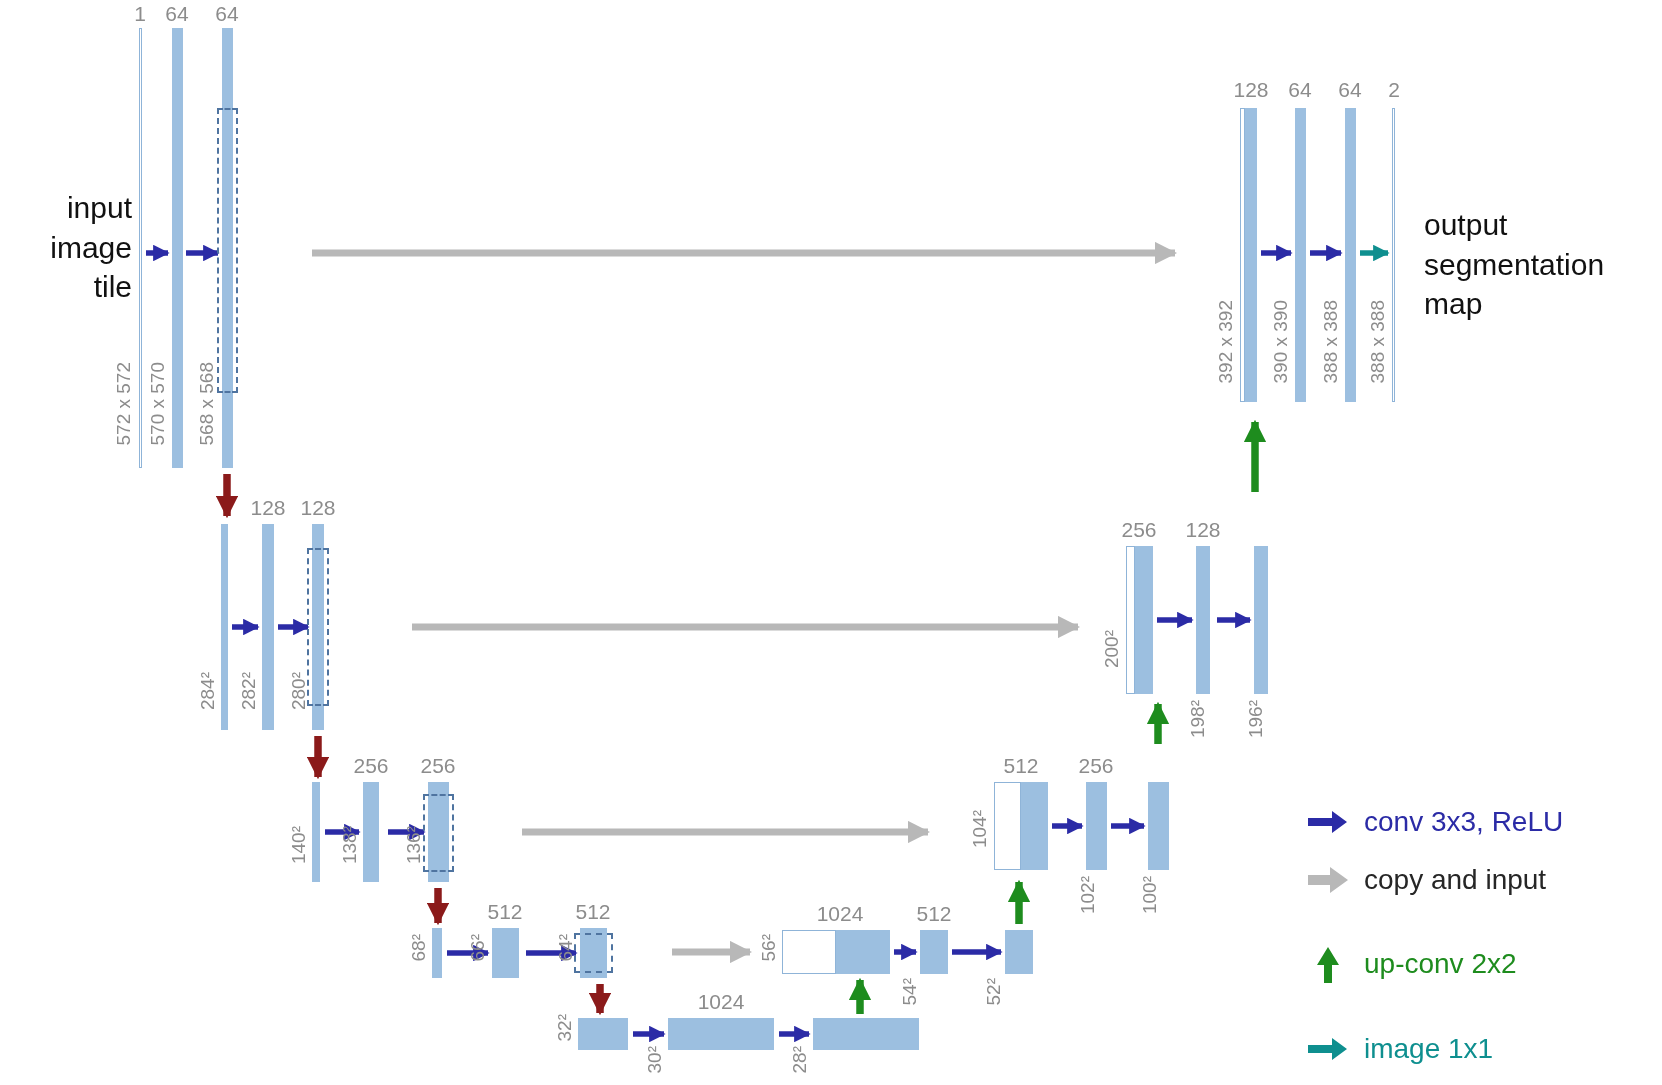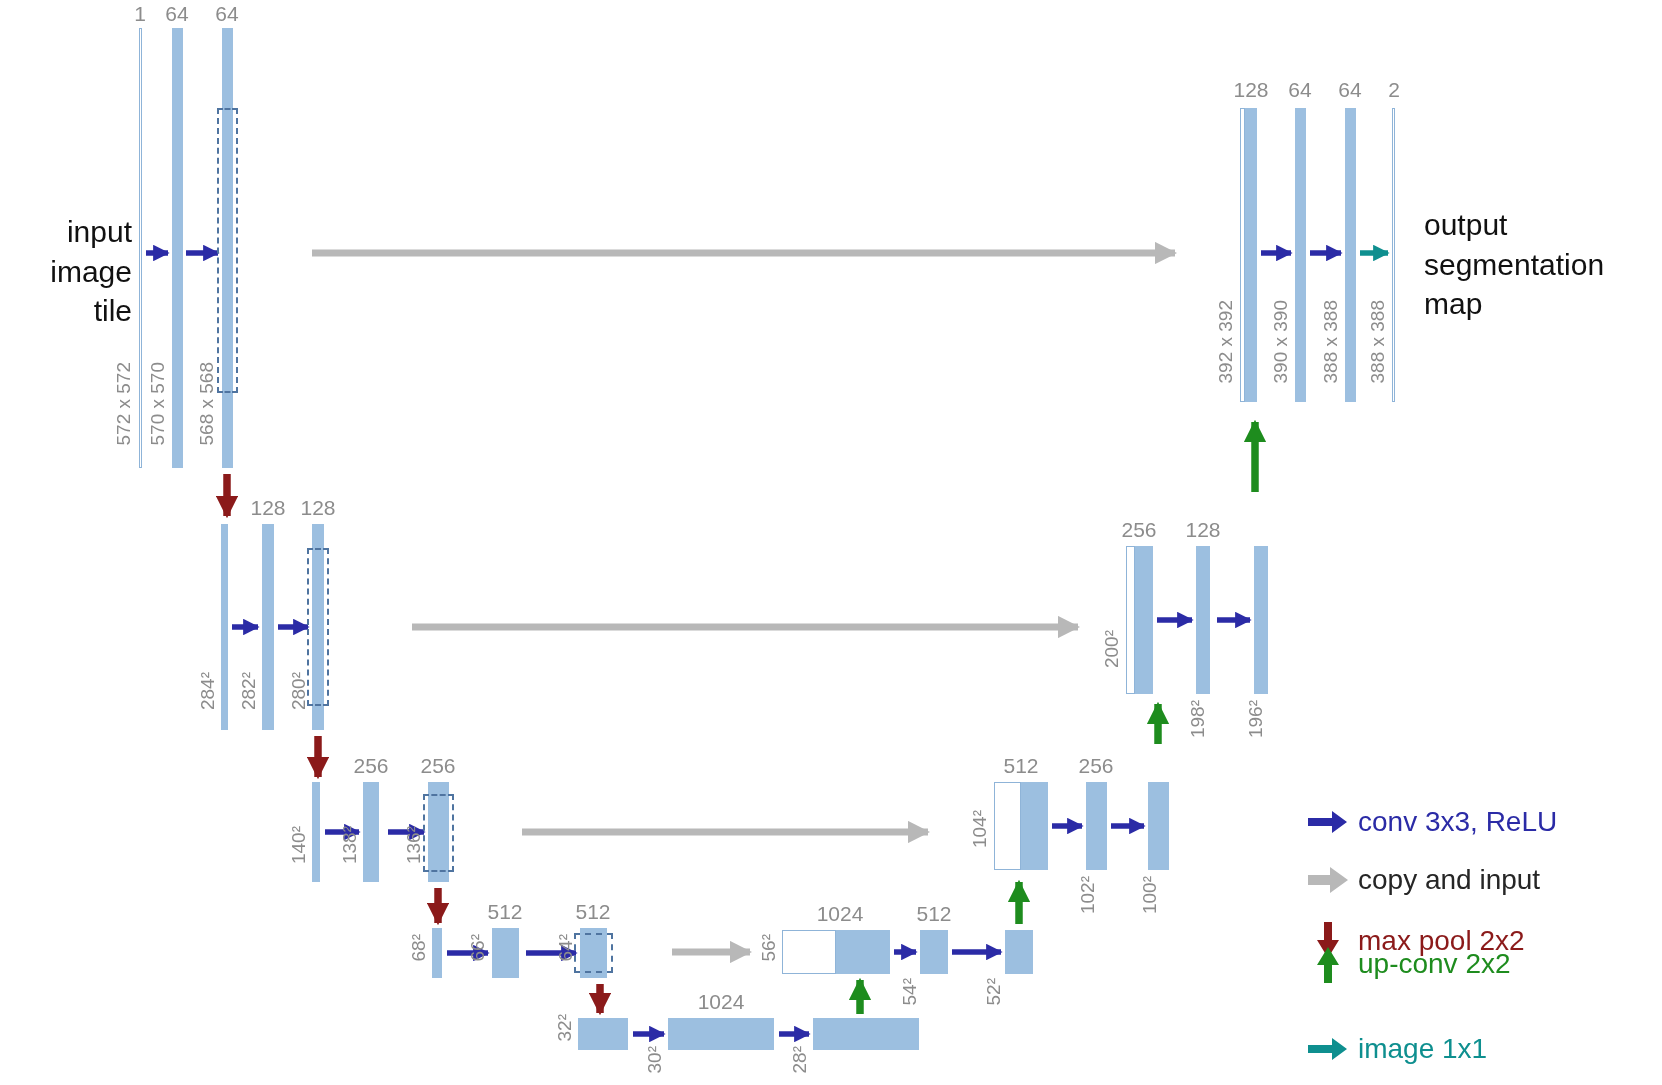--- a/index.html
+++ b/index.html
@@ -6,22 +6,22 @@
   body { font-family:"Liberation Sans", sans-serif; background:#ffffff; }
   .canvas { position:relative; width:1662px; height:1085px; background:#ffffff; overflow:hidden; }
   .arrows { position:absolute; left:0; top:0; width:1662px; height:1085px; }
   .bar { position:absolute; background:#9cbfe0; }
   .bar-thin { position:absolute; background:#ffffff; border:1px solid #8fb4d8; }
   .box-white { position:absolute; background:#ffffff; border:1px solid #8fb4d8; }
   .crop { position:absolute; border:2px dashed #4f74a0; background:transparent; }
   .ch { position:absolute; color:#8c8c8c; font-size:21px; text-align:center; width:70px; white-space:nowrap; }
   .sz { position:absolute; color:#8c8c8c; font-size:19px; writing-mode:vertical-rl; transform:rotate(180deg); white-space:nowrap; line-height:1.1; }
   .note { position:absolute; color:#111111; font-size:30px; line-height:1.32; white-space:pre-line; }
-  .note.right { text-align:right;margin-top:24px; }
-  .legend-row { position:absolute; display:flex; align-items:center; gap:8px; height:44px;justify-content:space-between; }
+  .note.right { text-align:right; }
+  .legend-row { position:absolute; display:flex; align-items:center; gap:14px; height:44px;justify-content:space-between; }
   .legend-label { font-size:28px; white-space:nowrap; }
   .t-conv { color:#2b2ba6; }
   .t-copy { color:#262626; }
   .t-pool { color:#8b1a1a; }
   .t-up   { color:#1e8c1e; }
   .t-teal { color:#0e8f8f; }
 </style>
 </head>
 <body>
 
@@ -187,26 +187,20 @@
         <path d="M2 18 L26 18 L26 11 L41 22 L26 33 L26 26 L2 26 Z" fill="#2b2ba6"></path>
       </svg>
     <span class="legend-label t-conv">conv 3x3, ReLU</span>
   </div>
   <div class="legend-row" style="left:1306px; top:858px;">
     <svg width="44" height="44" viewBox="0 0 44 44">
         <path d="M2 17 L24 17 L24 9 L42 22 L24 35 L24 27 L2 27 Z" fill="#b8b8b8"></path>
       </svg>
     <span class="legend-label t-copy">copy and input</span>
   </div>
-  <div class="legend-row" style="left:1306px; top:919px;">
-    <svg width="44" height="44" viewBox="0 0 44 44">
-        <path d="M18 3 L26 3 L26 21 L33 21 L22 39 L11 21 L18 21 Z" fill="#8b1a1a"></path>
-      </svg>
-    <span class="legend-label t-pool">max pool 2x2</span>
-  </div>
   <div class="legend-row" style="left:1306px; top:942px;">
     <svg width="44" height="44" viewBox="0 0 44 44">
         <path d="M18 41 L26 41 L26 23 L33 23 L22 5 L11 23 L18 23 Z" fill="#1e8c1e"></path>
       </svg>
     <span class="legend-label t-up">up-conv 2x2</span>
   </div>
   <div class="legend-row" style="left:1306px; top:1027px;">
     <svg width="44" height="44" viewBox="0 0 44 44">
         <path d="M2 18 L26 18 L26 11 L41 22 L26 33 L26 26 L2 26 Z" fill="#0e8f8f"></path>
       </svg>

